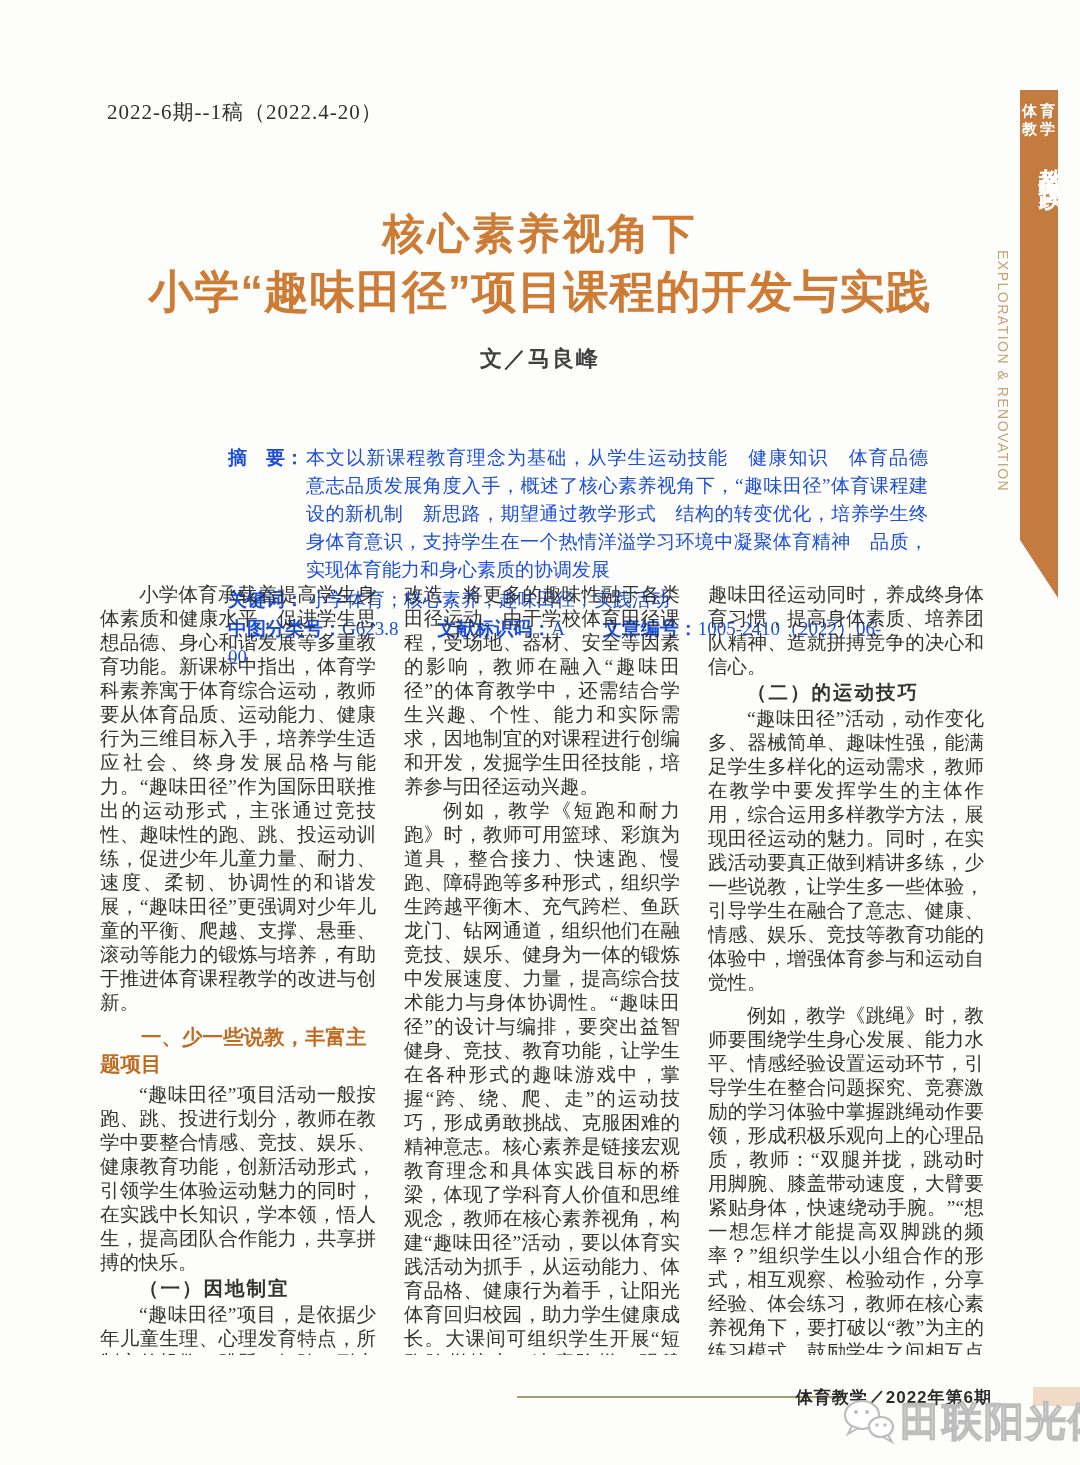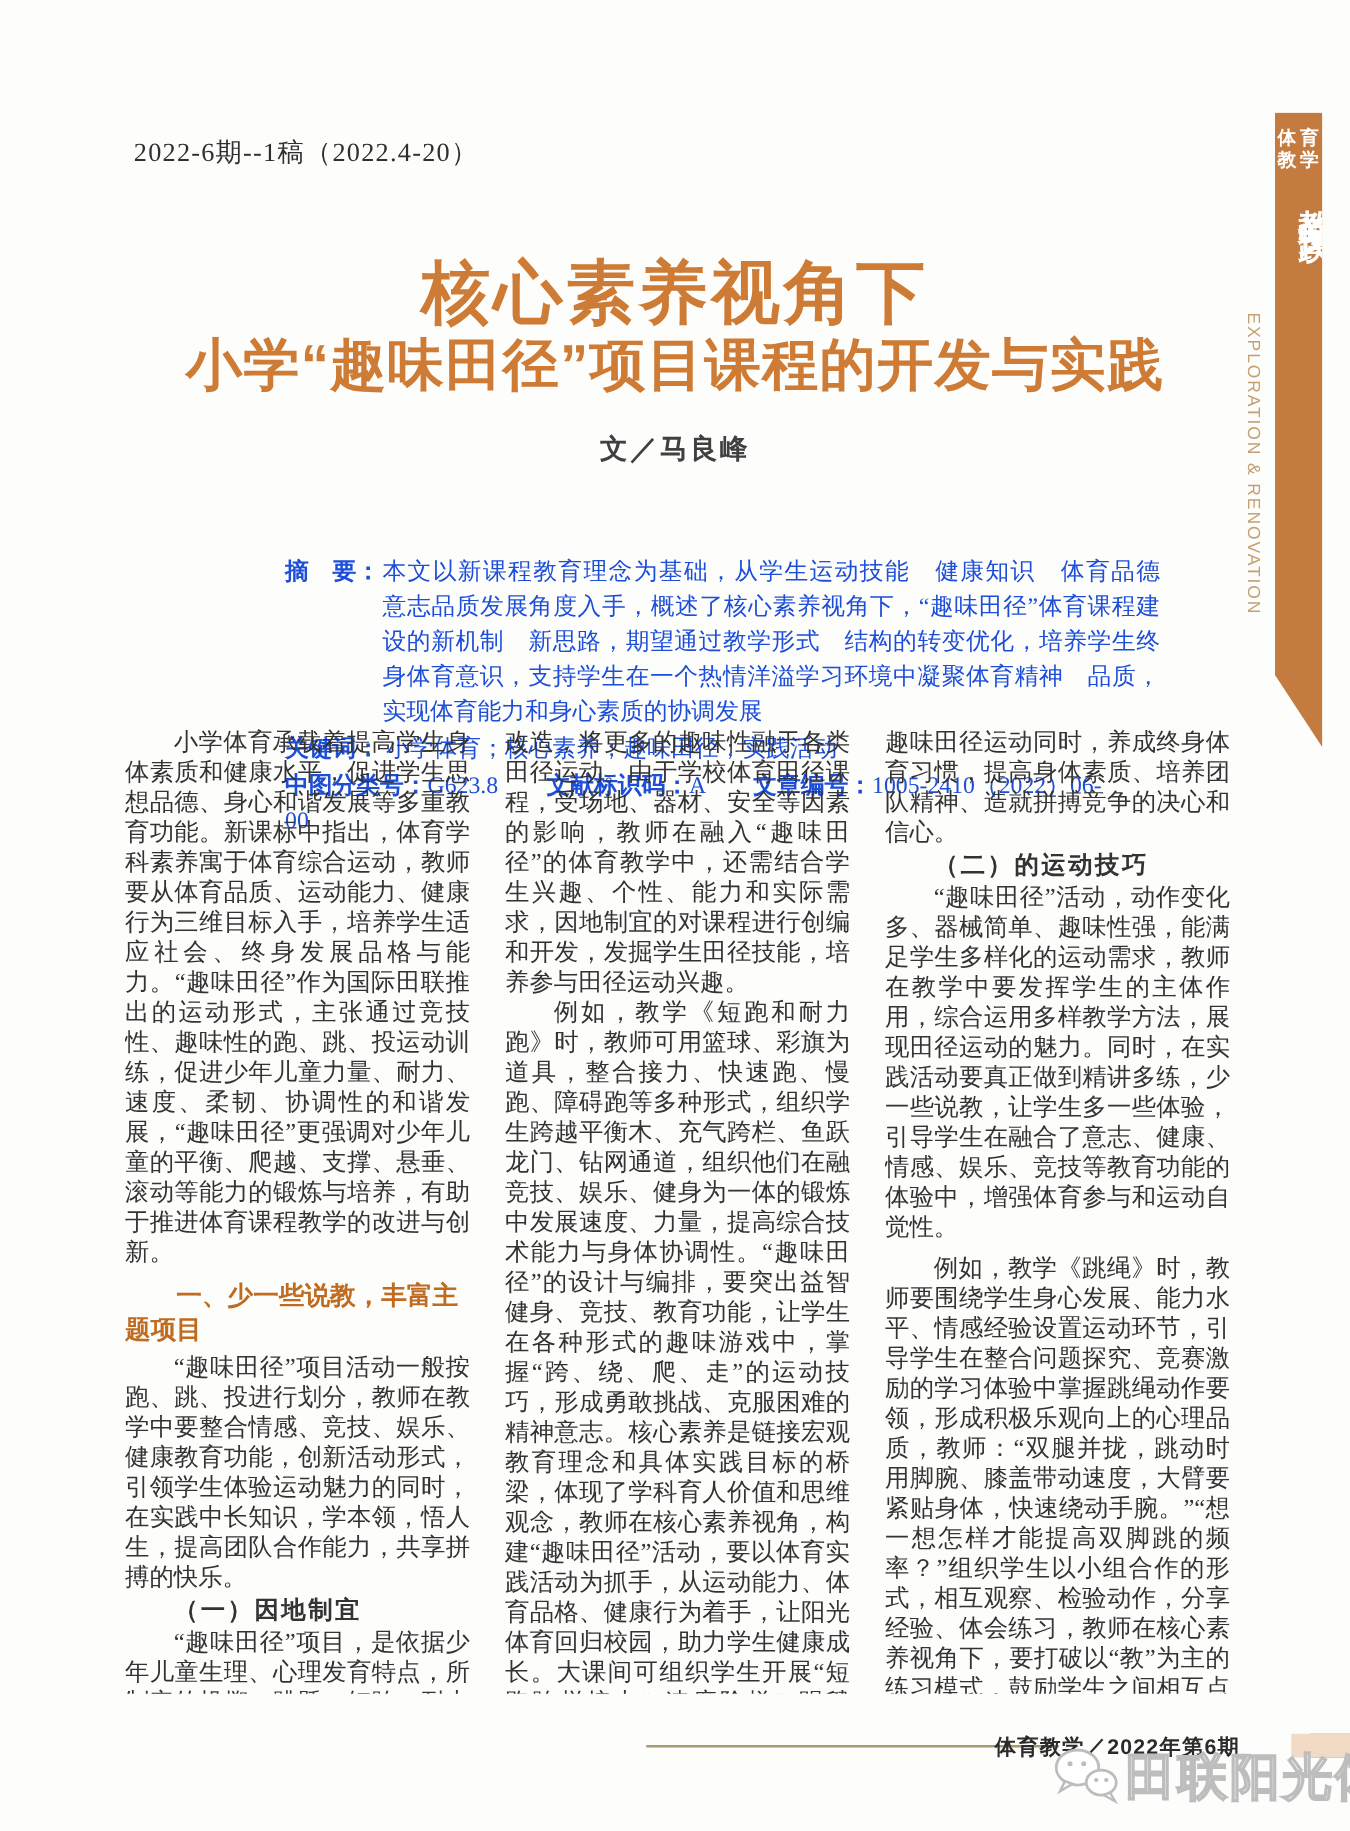--- a/index.html
+++ b/index.html
@@ -4,26 +4,26 @@
 <style>
   html,body{margin:0;padding:0;}
   body{
     width:1080px;height:1465px;position:relative;background:#fdfdfc;
     font-family:"Liberation Serif","DejaVu Serif",serif;color:#2e2e2e;
     overflow:hidden;
   }
 
   
   .header-note{
-    position:absolute;left:107px;top:108px;font-size:21px;letter-spacing:1px;color:#2f2f2f;
+    position:absolute;left:107px;top:98px;font-size:21px;letter-spacing:1px;color:#2f2f2f;
   }
 
   
   .title-wrap{position:absolute;left:60px;top:206px;width:960px;text-align:center;}
-  .title-l1{font-size:55px;font-weight:700;color:#cd7b35;letter-spacing:3px;
+  .title-l1{font-size:42px;font-weight:700;color:#cd7b35;letter-spacing:3px;
     font-family:"Liberation Sans","DejaVu Sans",sans-serif;line-height:56px;}
   .title-l2{font-size:45px;font-weight:700;color:#cd7b35;letter-spacing:1px;
     font-family:"Liberation Sans","DejaVu Sans",sans-serif;line-height:60px;}
   .byline{margin-top:22px;font-size:22px;font-weight:700;color:#404040;
     font-family:"Liberation Sans","DejaVu Sans",sans-serif;letter-spacing:2px;}
 
   
   .meta-wrap{position:absolute;left:228px;top:444px;width:700px;font-size:19px;
     line-height:28px;color:#1d4ed8;}
   .abs-row{position:relative;padding-left:78px;text-align:justify;}

